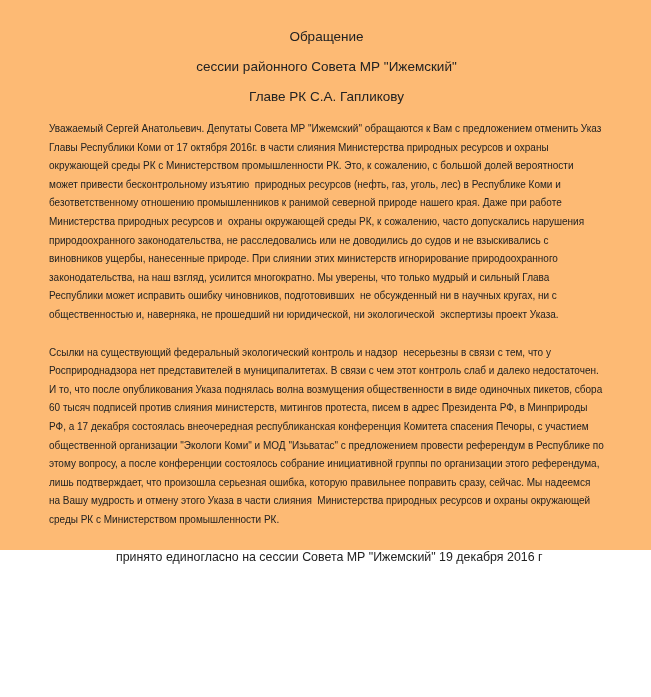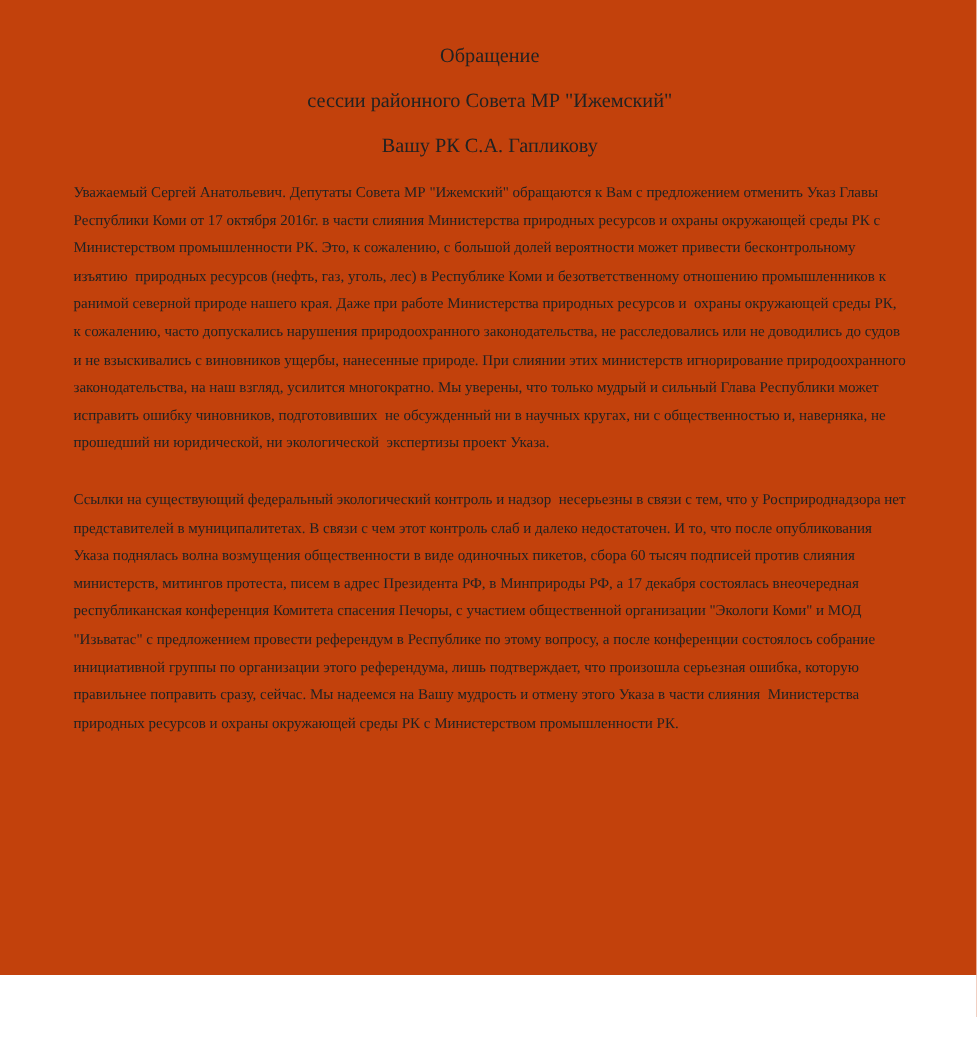--- a/index.html
+++ b/index.html
@@ -10,24 +10,23 @@
   body {
     width: 651px;
     height: 697px;
     font-family: "Liberation Sans", "DejaVu Sans", sans-serif;
     color: #222222;
     overflow: hidden;
   }
   .page {
     box-sizing: border-box;
     width: 651px;
-    height: 650px;
+    height: 550px;
     padding: 22px 47px 20px 49px;
-    background: #c2410c;
-    font-family: Liberation Serif, serif;
+    background: #fdba74;
   }
   .doc-header {
     text-align: center;
   }
   .doc-header .hline {
     font-size: 13.5px;
     line-height: 30px;
     white-space: pre-wrap;
   }
   .doc-body {
@@ -49,22 +48,23 @@
   }
 </style>
 </head>
 <body>
 
 <div class="page">
 
   <div class="doc-header">
     <div class="hline">Обращение</div>
     <div class="hline">сессии районного Совета МР "Ижемский"</div>
-    <div class="hline">Вашу РК С.А. Гапликову</div>
+    <div class="hline">Главе РК С.А. Гапликову</div>
   </div>
 
   <div class="doc-body">
     <p>Уважаемый Сергей Анатольевич. Депутаты Совета МР "Ижемский" обращаются к Вам с предложением отменить Указ Главы Республики Коми от 17 октября 2016г. в части слияния Министерства природных ресурсов и охраны окружающей среды РК с Министерством промышленности РК. Это, к сожалению, с большой долей вероятности может привести бесконтрольному изъятию  природных ресурсов (нефть, газ, уголь, лес) в Республике Коми и безответственному отношению промышленников к ранимой северной природе нашего края. Даже при работе Министерства природных ресурсов и  охраны окружающей среды РК, к сожалению, часто допускались нарушения природоохранного законодательства, не расследовались или не доводились до судов и не взыскивались с виновников ущербы, нанесенные природе. При слиянии этих министерств игнорирование природоохранного законодательства, на наш взгляд, усилится многократно. Мы уверены, что только мудрый и сильный Глава Республики может исправить ошибку чиновников, подготовивших  не обсужденный ни в научных кругах, ни с общественностью и, наверняка, не прошедший ни юридической, ни экологической  экспертизы проект Указа.</p>
     <p>Ссылки на существующий федеральный экологический контроль и надзор  несерьезны в связи с тем, что у Росприроднадзора нет представителей в муниципалитетах. В связи с чем этот контроль слаб и далеко недостаточен. И то, что после опубликования Указа поднялась волна возмущения общественности в виде одиночных пикетов, сбора 60 тысяч подписей против слияния министерств, митингов протеста, писем в адрес Президента РФ, в Минприроды РФ, а 17 декабря состоялась внеочередная республиканская конференция Комитета спасения Печоры, с участием общественной организации "Экологи Коми" и МОД "Изьватас" с предложением провести референдум в Республике по этому вопросу, а после конференции состоялось собрание инициативной группы по организации этого референдума, лишь подтверждает, что произошла серьезная ошибка, которую правильнее поправить сразу, сейчас. Мы надеемся на Вашу мудрость и отмену этого Указа в части слияния  Министерства природных ресурсов и охраны окружающей среды РК с Министерством промышленности РК.</p>
   </div>
 
+  <div class="doc-footer">принято единогласно на сессии Совета МР "Ижемский" 19 декабря 2016 г</div>
 
 </div>
 
 </body></html>

